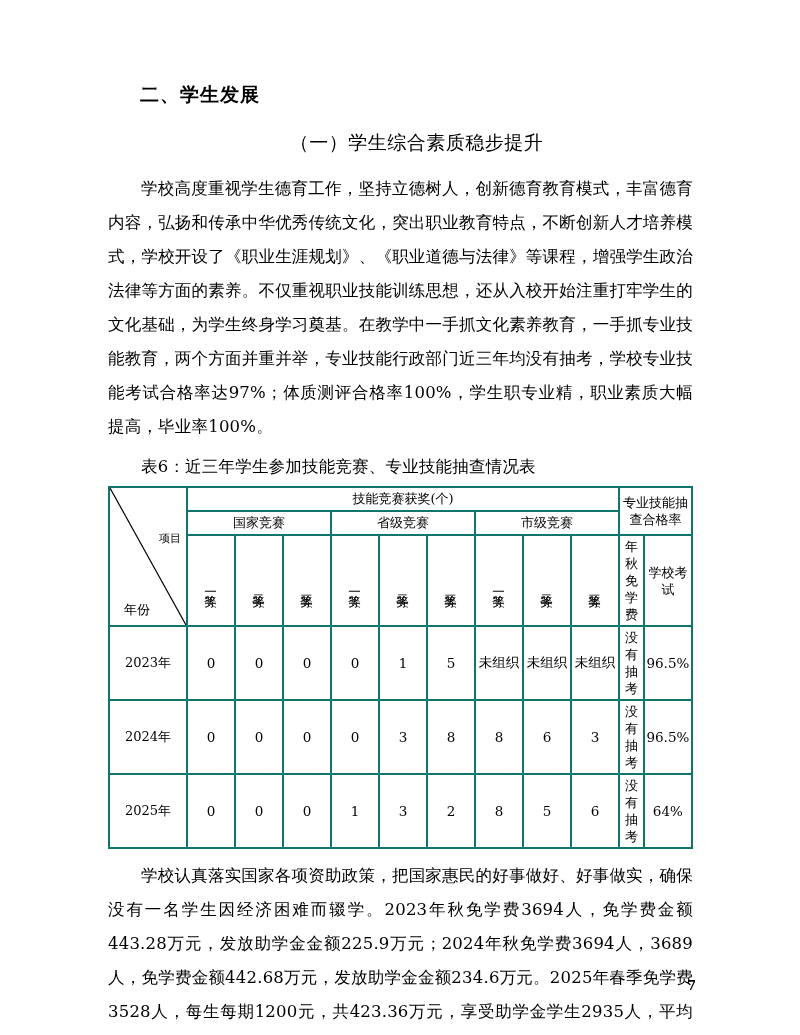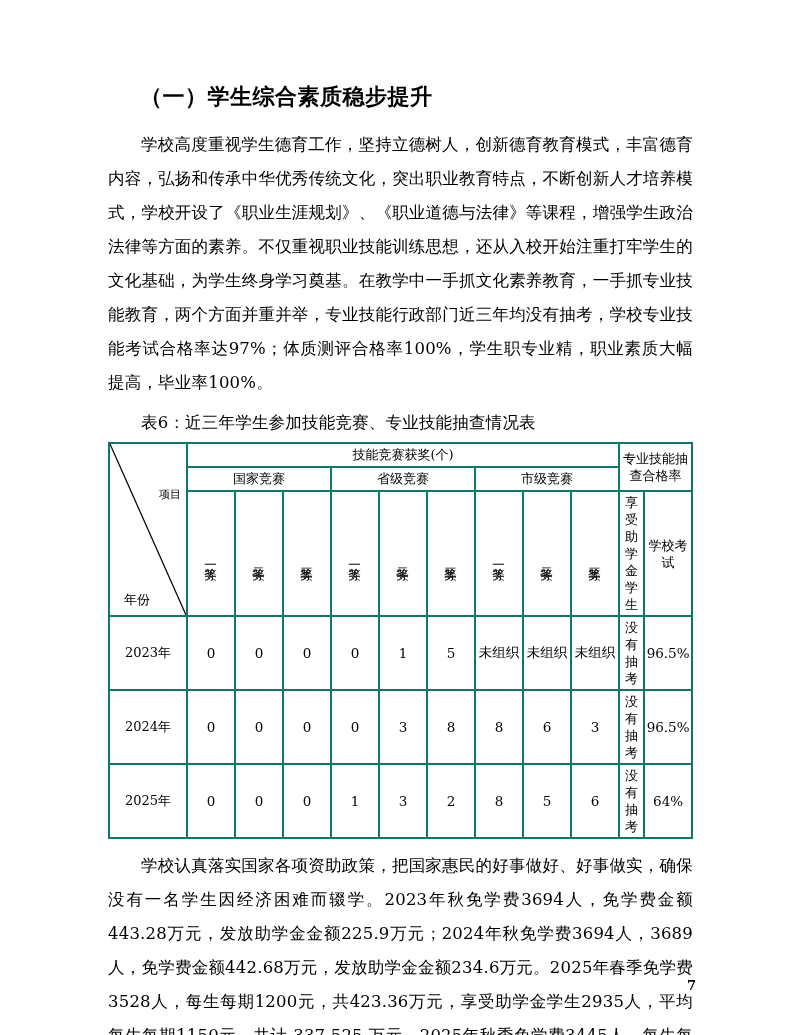--- a/index.html
+++ b/index.html
@@ -25,26 +25,27 @@
   }
   h2.section-title {
     font-family: "DejaVu Sans", "Liberation Sans", sans-serif;
     font-size: 19px;
     font-weight: bold;
     margin: 0 0 22px 0;
     letter-spacing: 1px;
     text-indent: 32px;
   }
   .subsection {
-    font-size: 22px;
-    font-weight: bold;
+    font-size: 19px;
+    font-weight: normal;
     margin: 0 0 16px 0;
     text-indent: 32px;
     font-family: "DejaVu Serif", "Liberation Serif", serif;
     letter-spacing: 0.5px;
+    text-align: center;
   }
   p.body-text {
     font-size: 16.5px;
     line-height: 34px;
     margin: 0 0 6px 0;
     text-indent: 33px;
     text-align: justify;
     text-justify: inter-ideograph;
     letter-spacing: 0.2px;
   }
@@ -126,20 +127,21 @@
     font-family: "DejaVu Serif", "Liberation Serif", serif;
     font-weight: bold;
   }
 </style>
 </head>
 <body>
 
 <div class="page">
   <div class="content">
 
+    <h2 class="section-title">二、学生发展</h2>
 
     <div class="subsection">（一）学生综合素质稳步提升</div>
 
     <p class="body-text">学校高度重视学生德育工作，坚持立德树人，创新德育教育模式，丰富德育内容，弘扬和传承中华优秀传统文化，突出职业教育特点，不断创新人才培养模式，学校开设了《职业生涯规划》、《职业道德与法律》等课程，增强学生政治法律等方面的素养。不仅重视职业技能训练思想，还从入校开始注重打牢学生的文化基础，为学生终身学习奠基。在教学中一手抓文化素养教育，一手抓专业技能教育，两个方面并重并举，专业技能行政部门近三年均没有抽考，学校专业技能考试合格率达97%；体质测评合格率100%，学生职专业精，职业素质大幅提高，毕业率100%。</p>
 
     <div class="table-caption">表6：近三年学生参加技能竞赛、专业技能抽查情况表</div>
 
     <table class="data-table">
       <tbody>
         <tr>
@@ -161,21 +163,21 @@
         <tr>
           <td class="prize-cell"><span class="vert-label">一等奖</span></td>
           <td class="prize-cell"><span class="vert-label">二等奖</span></td>
           <td class="prize-cell"><span class="vert-label">三等奖</span></td>
           <td class="prize-cell"><span class="vert-label">一等奖</span></td>
           <td class="prize-cell"><span class="vert-label">二等奖</span></td>
           <td class="prize-cell"><span class="vert-label">三等奖</span></td>
           <td class="prize-cell"><span class="vert-label">一等奖</span></td>
           <td class="prize-cell"><span class="vert-label">二等奖</span></td>
           <td class="prize-cell"><span class="vert-label">三等奖</span></td>
-          <td class="small-two-line">享受助学金学生</td>
+          <td class="small-two-line">年秋免学费</td>
           <td class="small-two-line">学校考试</td>
         </tr>
 
         <tr>
           <td class="row-label">2023年</td>
           <td class="val-cell">0</td>
           <td class="val-cell">0</td>
           <td class="val-cell">0</td>
           <td class="val-cell">0</td>
           <td class="val-cell">1</td>

